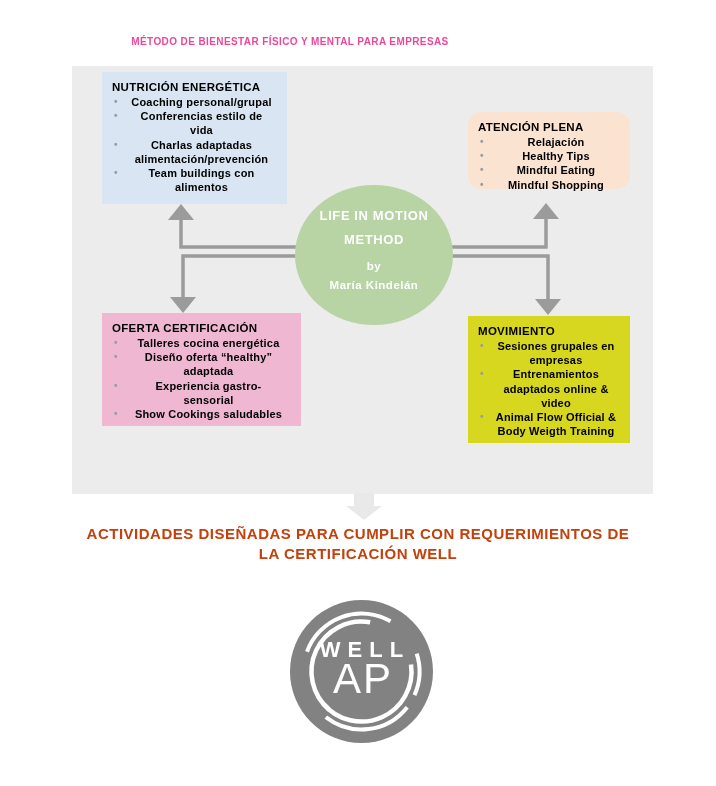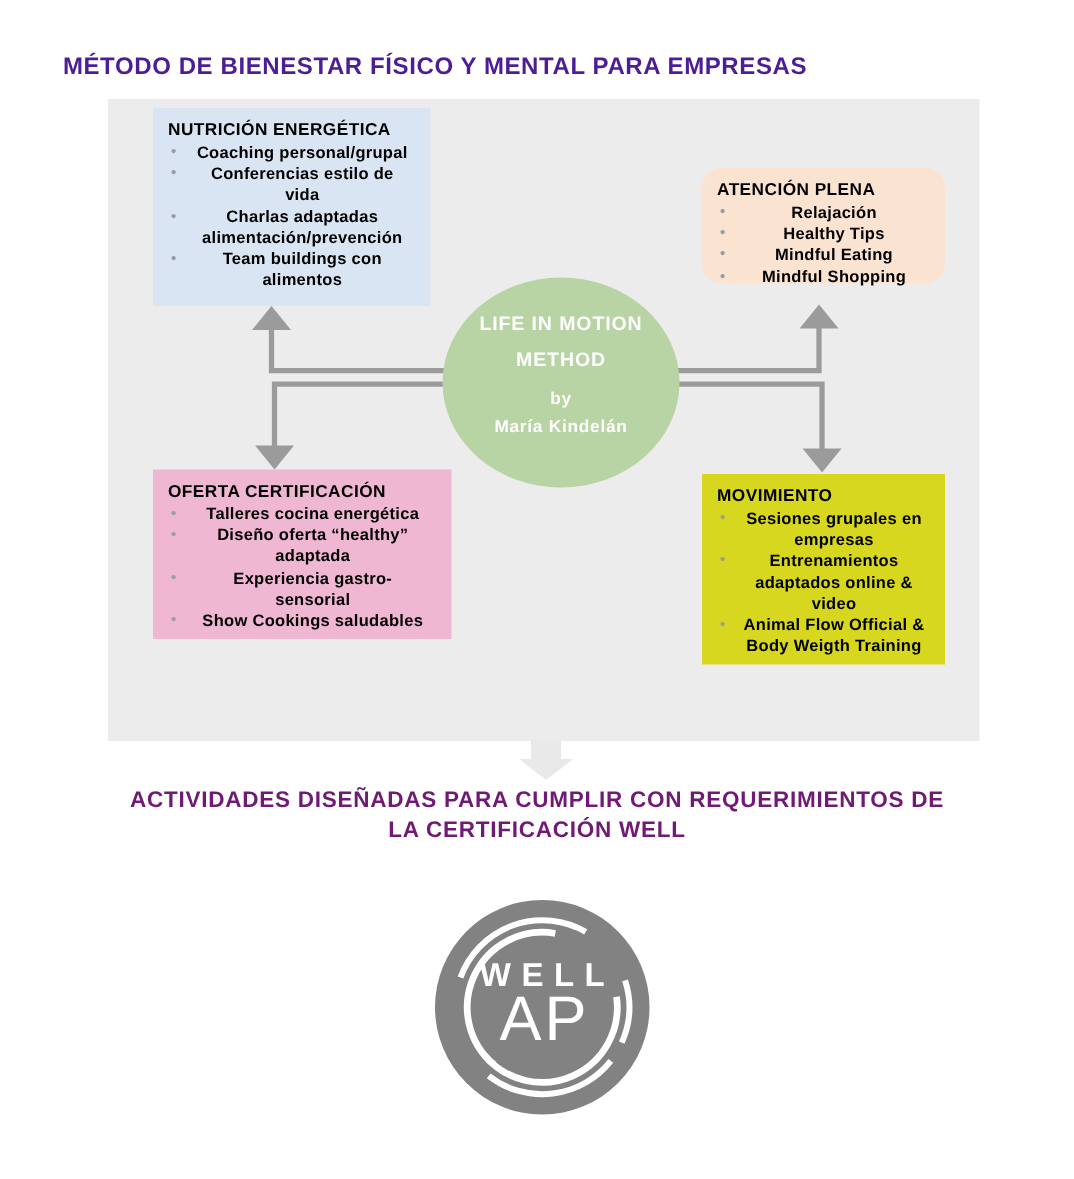--- a/index.html
+++ b/index.html
@@ -2,21 +2,21 @@
 <html><head>
 <meta charset="utf-8">
 <style>
   html,body{margin:0;padding:0;background:#ffffff;}
   #page{position:relative;width:716px;height:786px;background:#ffffff;overflow:hidden;
         font-family:"Liberation Sans",sans-serif;}
   .pre{white-space:pre-line;}
 
   
   #main-title{position:absolute;top:36px;left:0;width:580px;text-align:center;
-              font-size:16px;font-weight:bold;letter-spacing:0.4px;color:#4c1d95;}
+              font-size:10px;font-weight:bold;letter-spacing:0.4px;color:#ec4899;}
 
   
   #panel{position:absolute;left:72px;top:66px;width:581px;height:428px;background:#ececec;}
 
   
   #connectors{position:absolute;left:72px;top:66px;width:581px;height:428px;}
 
   
   #center-circle{position:absolute;left:295px;top:185px;width:158px;height:140px;
                  border-radius:50%;background:#b8d4a4;color:#ffffff;text-align:center;
@@ -39,21 +39,21 @@
   #box-movimiento{left:468px;top:316px;width:162px;height:127px;}
 
   
   #down-arrow-shaft{position:absolute;left:354px;top:493px;width:20px;height:13px;background:#e9e9e9;}
   #down-arrow-head{position:absolute;left:346px;top:506px;width:0;height:0;
                    border-left:18px solid transparent;border-right:18px solid transparent;
                    border-top:14px solid #e9e9e9;}
 
   
   #well-heading{position:absolute;top:524px;left:48px;width:620px;text-align:center;
-                font-size:15px;font-weight:bold;letter-spacing:0.5px;line-height:20px;color:#701a75;}
+                font-size:15px;font-weight:bold;letter-spacing:0.5px;line-height:20px;color:#c2410c;}
 
   
   #well-ap-logo{position:absolute;left:289px;top:599px;width:145px;height:145px;}
   #well-ap-logo text{font-family:"Liberation Sans",sans-serif;fill:#ffffff;}
   #well-ap-logo .well-text{font-size:22px;font-weight:bold;letter-spacing:7px;}
   #well-ap-logo .ap-text{font-size:42px;font-weight:normal;letter-spacing:2px;}
 </style>
 </head>
 <body>
 

